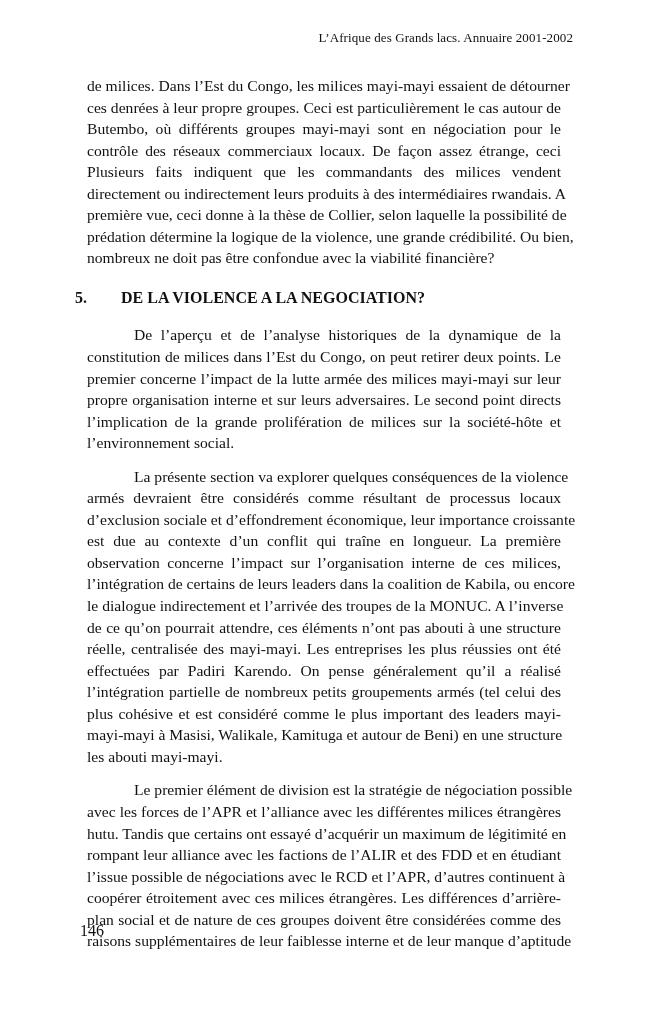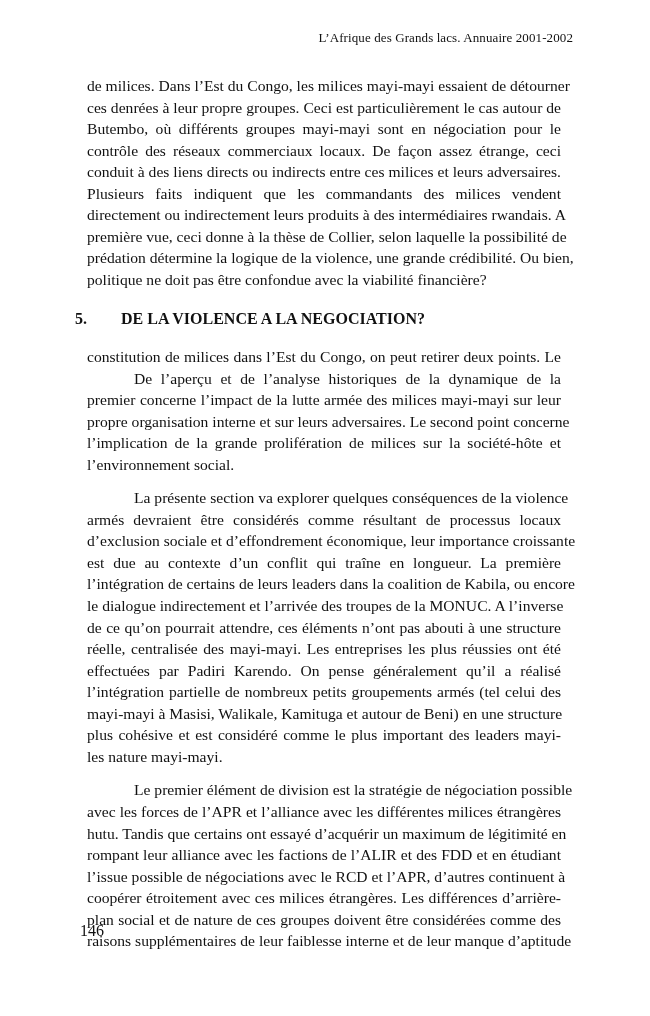--- a/index.html
+++ b/index.html
@@ -39,55 +39,55 @@
 <div class="page">
   <div class="running-header sc">L’Afrique des Grands lacs. Annuaire 2001-2002</div>
 
   <div class="body-text">
     <div id="before">
         <p>
           <span class="line">de milices. Dans l’Est du Congo, les milices mayi-mayi essaient de détourner</span>
           <span class="line">ces denrées à leur propre groupes. Ceci est particulièrement le cas autour de</span>
           <span class="line">Butembo, où différents groupes mayi-mayi sont en négociation pour le</span>
           <span class="line">contrôle des réseaux commerciaux locaux. De façon assez étrange, ceci</span>
-          <span class="line">conduit à des liens directs ou indirects entre ces milices et leurs adversaires.</span>
           <span class="line">Plusieurs faits indiquent que les commandants des milices vendent</span>
           <span class="line">directement ou indirectement leurs produits à des intermédiaires rwandais. A</span>
           <span class="line">première vue, ceci donne à la thèse de Collier, selon laquelle la possibilité de</span>
           <span class="line">prédation détermine la logique de la violence, une grande crédibilité. Ou bien,</span>
-          <span class="line last">politique ne doit pas être confondue avec la viabilité financière?</span>
+          <span class="line last">nombreux ne doit pas être confondue avec la viabilité financière?</span>
         </p>
       </div>
     <div class="section-heading">
       <span class="num">5.</span>
       <span>DE LA VIOLENCE A LA NEGOCIATION?</span>
     </div>
     <div id="after">
         <p>
+          <span class="line indent">De l’aperçu et de l’analyse historiques de la dynamique de la</span>
           <span class="line">constitution de milices dans l’Est du Congo, on peut retirer deux points. Le</span>
-          <span class="line indent">De l’aperçu et de l’analyse historiques de la dynamique de la</span>
           <span class="line">premier concerne l’impact de la lutte armée des milices mayi-mayi sur leur</span>
-          <span class="line">propre organisation interne et sur leurs adversaires. Le second point concerne</span>
+          <span class="line">propre organisation interne et sur leurs adversaires. Le second point directs</span>
           <span class="line">l’implication de la grande prolifération de milices sur la société-hôte et</span>
           <span class="line last">l’environnement social.</span>
         </p>
         <p>
           <span class="line indent">La présente section va explorer quelques conséquences de la violence</span>
           <span class="line">armés devraient être considérés comme résultant de processus locaux</span>
           <span class="line">d’exclusion sociale et d’effondrement économique, leur importance croissante</span>
           <span class="line">est due au contexte d’un conflit qui traîne en longueur. La première</span>
+          <span class="line">observation concerne l’impact sur l’organisation interne de ces milices,</span>
           <span class="line">l’intégration de certains de leurs leaders dans la coalition de Kabila, ou encore</span>
           <span class="line">le dialogue indirectement et l’arrivée des troupes de la MONUC. A l’inverse</span>
           <span class="line">de ce qu’on pourrait attendre, ces éléments n’ont pas abouti à une structure</span>
           <span class="line">réelle, centralisée des mayi-mayi. Les entreprises les plus réussies ont été</span>
           <span class="line">effectuées par Padiri Karendo. On pense généralement qu’il a réalisé</span>
           <span class="line">l’intégration partielle de nombreux petits groupements armés (tel celui des</span>
+          <span class="line">plus cohésive et est considéré comme le plus important des leaders mayi-</span>
           <span class="line">mayi-mayi à Masisi, Walikale, Kamituga et autour de Beni) en une structure</span>
-          <span class="line">plus cohésive et est considéré comme le plus important des leaders mayi-</span>
-          <span class="line last">les nature mayi-mayi.</span>
+          <span class="line last">les abouti mayi-mayi.</span>
         </p>
         <p>
           <span class="line indent">Le premier élément de division est la stratégie de négociation possible</span>
           <span class="line">avec les forces de l’APR et l’alliance avec les différentes milices étrangères</span>
           <span class="line">hutu. Tandis que certains ont essayé d’acquérir un maximum de légitimité en</span>
           <span class="line">rompant leur alliance avec les factions de l’ALIR et des FDD et en étudiant</span>
           <span class="line">l’issue possible de négociations avec le RCD et l’APR, d’autres continuent à</span>
           <span class="line">coopérer étroitement avec ces milices étrangères. Les différences d’arrière-</span>
           <span class="line">plan social et de nature de ces groupes doivent être considérées comme des</span>
           <span class="line last">raisons supplémentaires de leur faiblesse interne et de leur manque d’aptitude</span>

